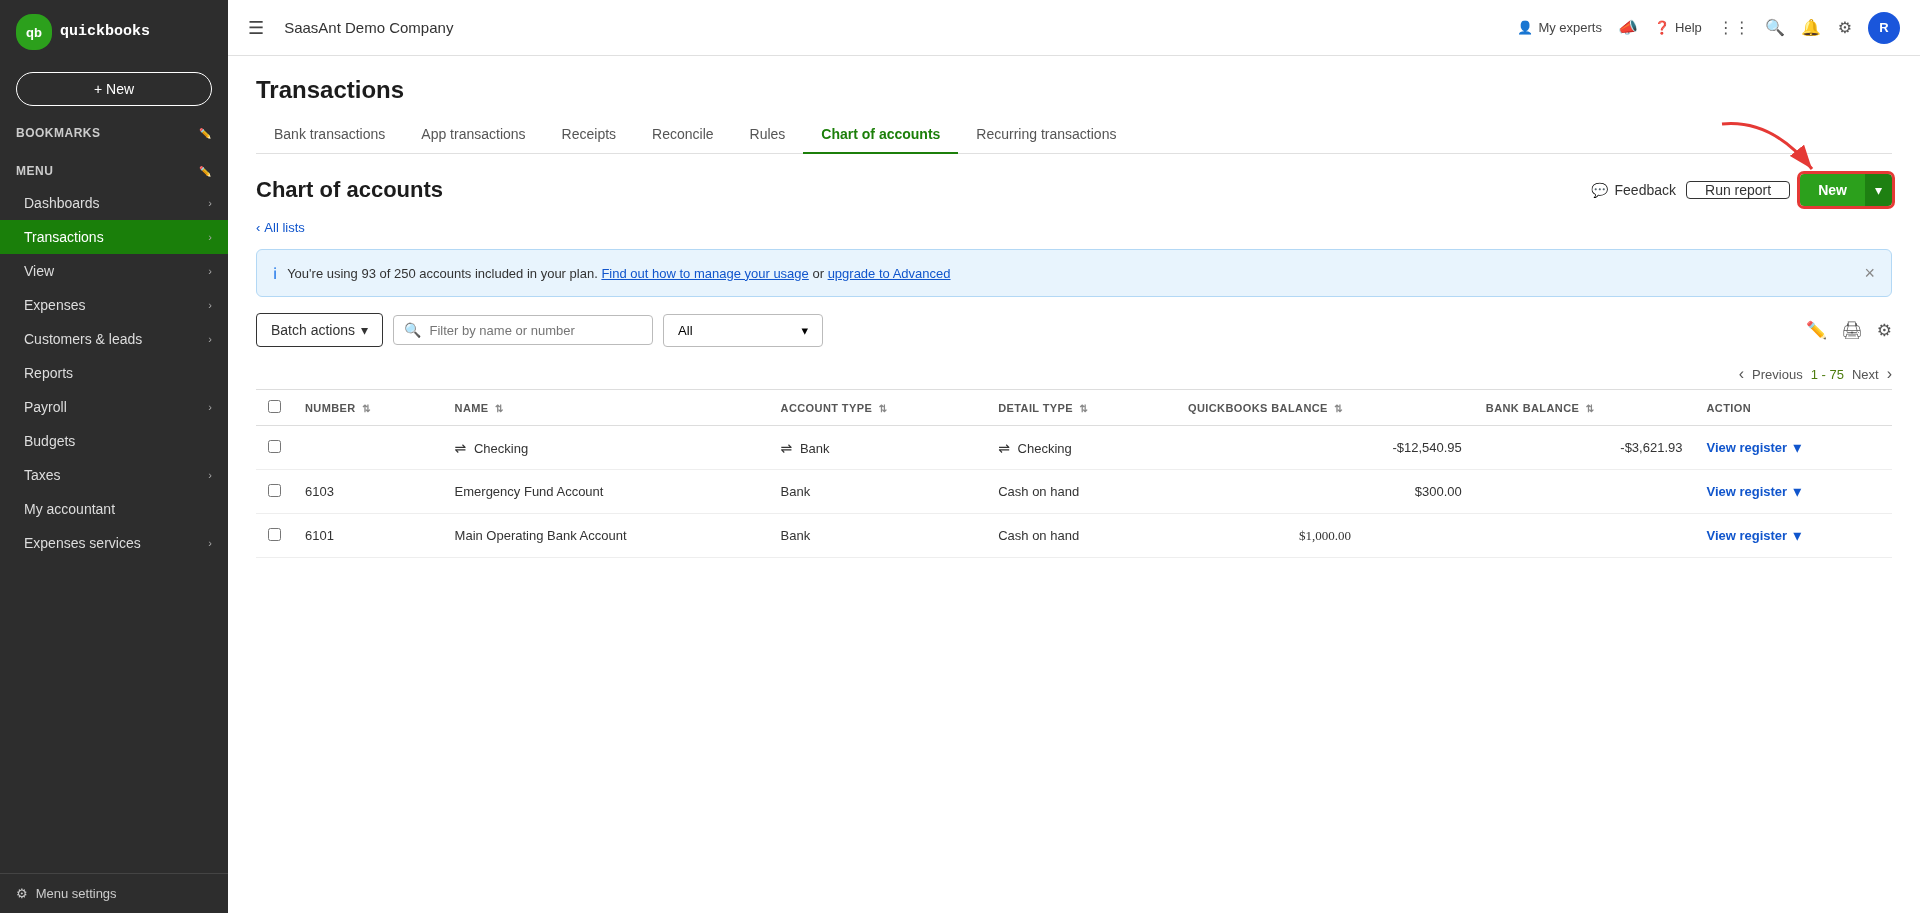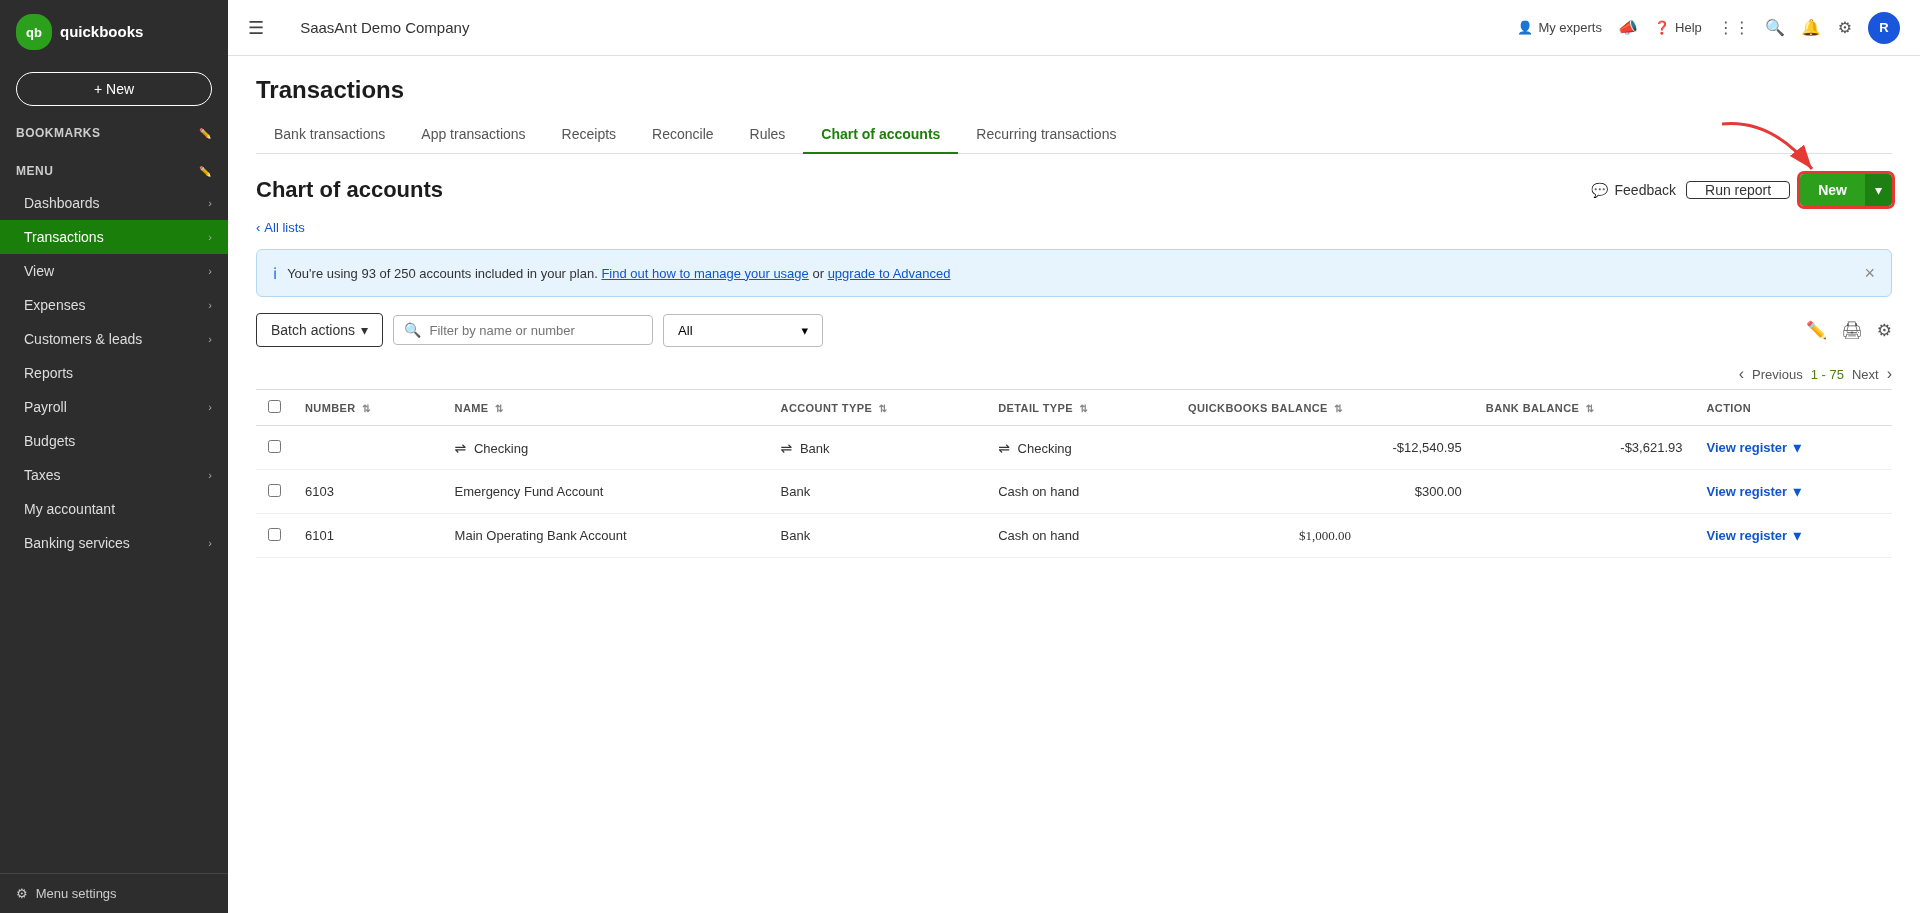--- a/index.html
+++ b/index.html
@@ -23,21 +23,21 @@
       gap: 8px;
     }
     .qb-logo {
       width: 36px;
       height: 36px;
       background: #2ca01c;
       border-radius: 16px;
       display: flex; align-items: center; justify-content: center;
       font-weight: bold; color: #fff; font-size: 13px;
     }
-    .qb-logo-text { color: #fff; font-size: 15px; font-weight: 600; line-height: 1.1; }
+    .qb-logo-text { color: #fff; font-size: 15px; font-weight: 600; line-height: 1.1; font-family: Liberation Mono, monospace; }
 
     #new-btn {
       margin: 8px 16px 8px;
       border: 1.5px solid #fff;
       background: transparent;
       color: #fff;
       border-radius: 20px;
       padding: 8px 0;
       font-size: 14px;
       cursor: pointer;
@@ -91,21 +91,21 @@
     
     #topbar {
       display: flex; align-items: center;
       padding: 0 20px;
       height: 56px;
       border-bottom: 1px solid #e0e0e0;
       background: #fff;
       gap: 12px;
     }
     .hamburger { font-size: 18px; color: #444; cursor: pointer; margin-right: 8px; }
-    .company-name { font-size: 15px; font-weight: 500; color: #333; flex: 1; margin-left: 16px; }
+    .company-name { font-size: 15px; font-weight: 500; color: #333; flex: 1; }
     .topbar-actions { display: flex; align-items: center; gap: 16px; }
     .topbar-btn {
       display: flex; align-items: center; gap: 5px;
       color: #444; font-size: 13px; cursor: pointer; background: none; border: none;
     }
     .topbar-icon { font-size: 16px; color: #555; cursor: pointer; }
     .avatar {
       width: 32px; height: 32px; border-radius: 50%;
       background: #1a56db; color: #fff;
       display: flex; align-items: center; justify-content: center;
@@ -337,21 +337,21 @@
       <span>Budgets</span>
     </div>
     <div class="sidebar-item">
       <span>Taxes</span>
       <span class="chevron">›</span>
     </div>
     <div class="sidebar-item">
       <span>My accountant</span>
     </div>
     <div class="sidebar-item">
-      <span>Banking services</span>
+      <span>Expenses services</span>
       <span class="chevron">›</span>
     </div>
   </div>
 
   <div class="sidebar-bottom">
     <span>⚙</span>
     <span>Menu settings</span>
   </div>
 </nav>
 

